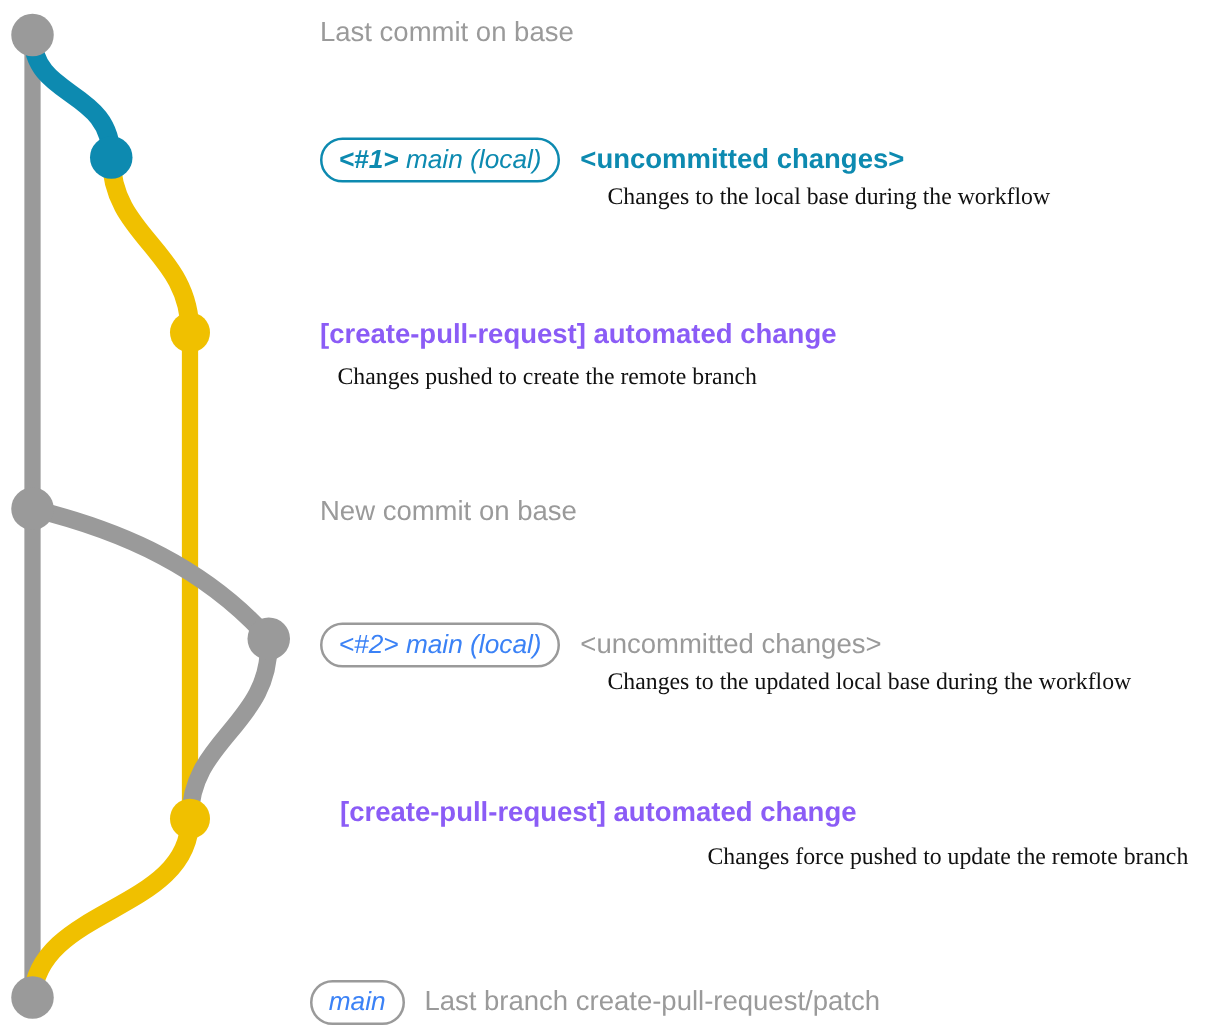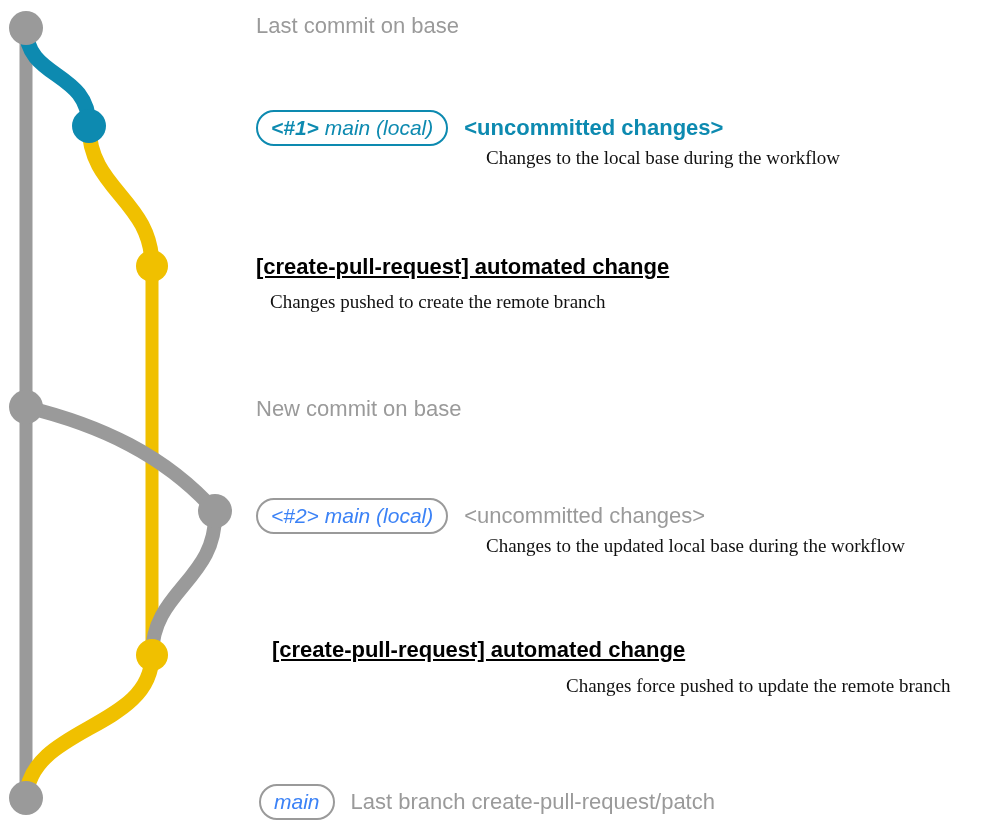--- a/index.html
+++ b/index.html
@@ -40,21 +40,21 @@
   }
 
   .headline {
     font-size: 22px;
     font-family: "Liberation Sans", sans-serif;
     white-space: nowrap;
     line-height: 1;
   }
   .headline.grey   { color: #9a9a9a; }
   .headline.teal   { color: #0d8ab0; font-weight: bold; }
-  .headline.yellow { color: #000000; font-weight: bold; text-decoration: underline; }
+  .headline.yellow { color: #8b5cf6; font-weight: bold; }
 
   .pill {
     display: inline-block;
     border-radius: 999px;
     border: 2px solid #9a9a9a;
     padding: 5px 13px 6px 13px;
     font-size: 21px;
     line-height: 1;
     white-space: nowrap;
     color: #9a9a9a;
@@ -141,19 +141,19 @@
     <span class="headline grey">&lt;uncommitted changes&gt;</span>
   </div>
   <div class="subtext" style="left:486px; top:536px;">Changes to the updated local base during the workflow</div>
 
   <div class="row" style="left:256px; top:639px;">
     <span class="pill-gap"></span>
     <span class="headline yellow">[create-pull-request] automated change</span>
   </div>
   <div class="subtext" style="left:566px; top:676px;">Changes force pushed to update the remote branch</div>
 
-  <div class="row" style="left:259px; top:784px;">
+  <div class="row" style="left:248px; top:784px;">
     <span class="pill grey"><span></span><span>main</span></span>
     <span class="pill-gap"></span>
     <span class="merge-label">Last branch create-pull-request/patch</span>
   </div>
 
 </div>
 
 </body></html>

